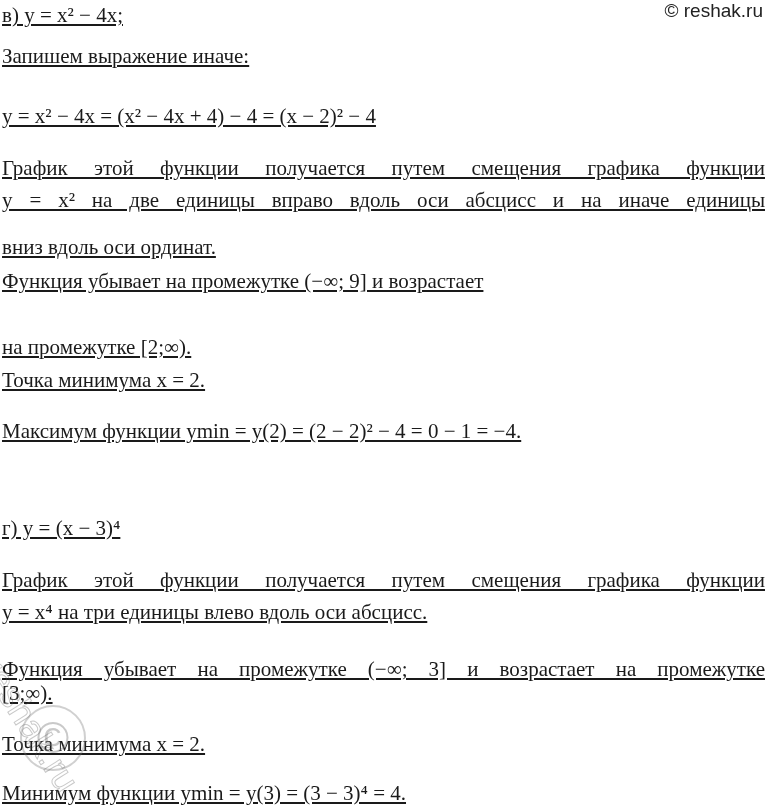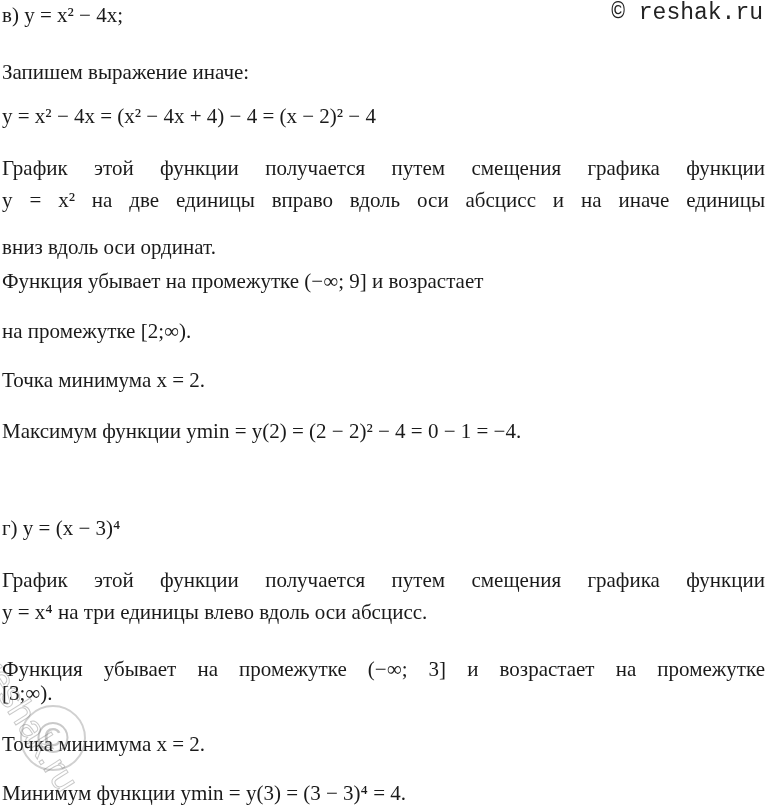--- a/index.html
+++ b/index.html
@@ -1,40 +1,40 @@
 <!DOCTYPE html>
 <html><head>
 <meta charset="utf-8">
 <style>
   html, body { margin:0; padding:0; background:#ffffff; }
   body { width:767px; height:808px; position:relative; overflow:hidden;
          font-family:"Liberation Serif", "DejaVu Serif", serif; color:#1a1a1a; }
-  .line { position:absolute; left:2px; font-size:21px; line-height:26px; white-space:nowrap; }
+  .line { position:absolute; left:2px; font-size:21px; line-height:26px; white-space:nowrap;text-decoration:underline; }
   .just { width:763px; text-align:justify; text-align-last:justify; white-space:normal; }
-  .wm-top { position:absolute; right:4px; top:0px; font-size:23px; font-family:Liberation Mono, monospace; color:#222; }
+  .wm-top { position:absolute; right:4px; top:0px; font-size:19px; font-family:Liberation Sans, sans-serif; color:#222; }
   .wm-diag { position:absolute; left:8px; top:650px; transform:rotate(58deg); transform-origin:left top;
              font-family:"Liberation Sans", sans-serif; font-size:36px; color:transparent;
              -webkit-text-stroke:1px rgba(90,90,90,0.55); opacity:0.6; }
   .wm-circle { position:absolute; left:20px; top:705px; width:62px; height:62px; border-radius:50%;
                border:2px solid rgba(120,120,120,0.35); color:rgba(120,120,120,0.4); font-size:44px;
                line-height:62px; text-align:center; font-family:"Liberation Sans", sans-serif; }
 </style>
 </head>
 <body>
 
 <div class="wm-top">© reshak.ru</div>
 
 <div class="line" style="top:2px">в) y = x² − 4x;</div>
-<div class="line" style="top:59px">Запишем выражение иначе:</div>
+<div class="line" style="top:43px">Запишем выражение иначе:</div>
 <div class="line" style="top:103px">y = x² − 4x = (x² − 4x + 4) − 4 = (x − 2)² − 4</div>
 <div class="line just" style="top:155px">График этой функции получается путем смещения графика функции</div>
 <div class="line just" style="top:187px">y = x² на две единицы вправо вдоль оси абсцисс и на иначе единицы</div>
 <div class="line" style="top:234px">вниз вдоль оси ординат.</div>
 <div class="line" style="top:268px">Функция убывает на промежутке (−∞; 9] и возрастает</div>
-<div class="line" style="top:318px">на промежутке [2;∞).</div>
+<div class="line" style="top:334px">на промежутке [2;∞).</div>
 <div class="line" style="top:367px">Точка минимума x = 2.</div>
 <div class="line" style="top:418px">Максимум функции ymin = y(2) = (2 − 2)² − 4 = 0 − 1 = −4.</div>
 
 <div class="line" style="top:515px">г) y = (x − 3)⁴</div>
 <div class="line just" style="top:567px">График этой функции получается путем смещения графика функции</div>
 <div class="line" style="top:599px">y = x⁴ на три единицы влево вдоль оси абсцисс.</div>
 <div class="line just" style="top:656px">Функция убывает на промежутке (−∞; 3] и возрастает на промежутке</div>
 <div class="line" style="top:680px">[3;∞).</div>
 <div class="line" style="top:731px">Точка минимума x = 2.</div>
 <div class="line" style="top:780px">Минимум функции ymin = y(3) = (3 − 3)⁴ = 4.</div>

